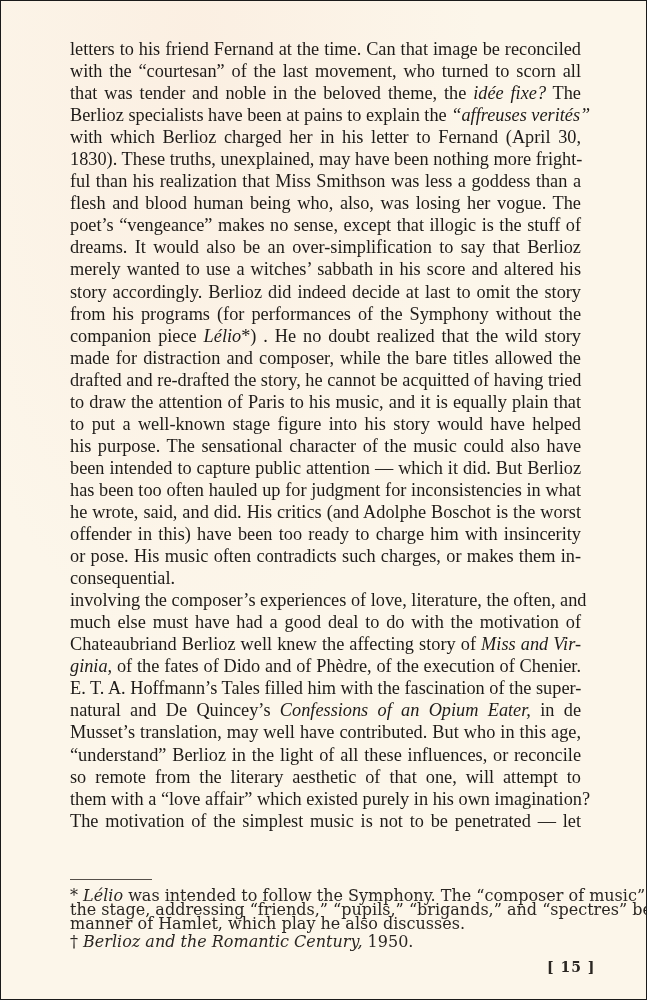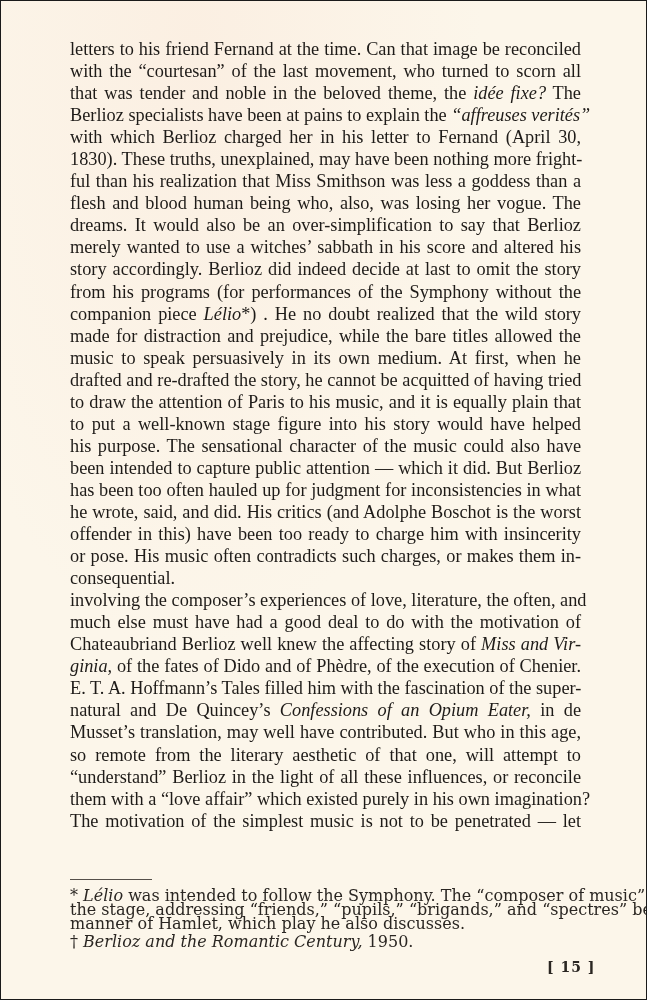--- a/index.html
+++ b/index.html
@@ -93,46 +93,46 @@
 <div class="page">
   <div class="body-text" id="body-text">
       <span class="line"><span>letters to his friend Fernand at the time. Can that image be reconciled</span></span>
       <span class="line"><span>with the “courtesan” of the last movement, who turned to scorn all</span></span>
       <span class="line"><span>that was tender and noble in the beloved theme, the </span><i>idée fixe?</i><span> The</span></span>
       <span class="line"><span>Berlioz specialists have been at pains to explain the </span><i>“affreuses verités”</i></span>
       <span class="line"><span>with which Berlioz charged her in his letter to Fernand (April 30,</span></span>
       <span class="line"><span>1830). These truths, unexplained, may have been nothing more fright-</span></span>
       <span class="line"><span>ful than his realization that Miss Smithson was less a goddess than a</span></span>
       <span class="line"><span>flesh and blood human being who, also, was losing her vogue. The</span></span>
+      <span class="line"><span>poet’s “vengeance” makes no sense, except that illogic is the stuff of</span></span>
       <span class="line"><span>dreams. It would also be an over-simplification to say that Berlioz</span></span>
       <span class="line"><span>merely wanted to use a witches’ sabbath in his score and altered his</span></span>
       <span class="line"><span>story accordingly. Berlioz did indeed decide at last to omit the story</span></span>
       <span class="line"><span>from his programs (for performances of the Symphony without the</span></span>
       <span class="line"><span>companion piece </span><i>Lélio</i><span>*) . He no doubt realized that the wild story</span></span>
-      <span class="line"><span>made for distraction and prejudice, while the bare titles allowed the</span></span>
-      <span class="line"><span>music to speak persuasively in its own medium. At first, when he</span></span>
+      <span class="line"><span>made for distraction and composer, while the bare titles allowed the</span></span>
       <span class="line"><span>drafted and re-drafted the story, he cannot be acquitted of having tried</span></span>
       <span class="line"><span>to draw the attention of Paris to his music, and it is equally plain that</span></span>
       <span class="line"><span>to put a well-known stage figure into his story would have helped</span></span>
       <span class="line"><span>his purpose. The sensational character of the music could also have</span></span>
       <span class="line"><span>been intended to capture public attention — which it did. But Berlioz</span></span>
       <span class="line"><span>has been too often hauled up for judgment for inconsistencies in what</span></span>
       <span class="line"><span>he wrote, said, and did. His critics (and Adolphe Boschot is the worst</span></span>
       <span class="line"><span>offender in this) have been too ready to charge him with insincerity</span></span>
       <span class="line"><span>or pose. His music often contradicts such charges, or makes them in-</span></span>
       <span class="line last"><span>consequential.</span></span>
       <span class="line"><span>involving the composer’s experiences of love, literature, the often, and</span></span>
       <span class="line"><span>much else must have had a good deal to do with the motivation of</span></span>
       <span class="line"><span>Chateaubriand Berlioz well knew the affecting story of </span><i>Miss and Vir-</i></span>
       <span class="line"><i>ginia,</i><span> of the fates of Dido and of Phèdre, of the execution of Chenier.</span></span>
       <span class="line"><span>E. T. A. Hoffmann’s Tales filled him with the fascination of the super-</span></span>
       <span class="line"><span>natural and De Quincey’s </span><i>Confessions of an Opium Eater,</i><span> in de</span></span>
       <span class="line"><span>Musset’s translation, may well have contributed. But who in this age,</span></span>
+      <span class="line"><span>“understand” Berlioz in the light of all these influences, or reconcile</span></span>
       <span class="line"><span>so remote from the literary aesthetic of that one, will attempt to</span></span>
-      <span class="line"><span>“understand” Berlioz in the light of all these influences, or reconcile</span></span>
       <span class="line"><span>them with a “love affair” which existed purely in his own imagination?</span></span>
       <span class="line"><span>The motivation of the simplest music is not to be penetrated — let</span></span>
     </div>
 
   <div class="footnotes" id="footnotes">
     <div class="fn-rule"></div>
   <div>
         <span class="fn-line"><span>* </span><i>Lélio</i><span> was intended to follow the Symphony. The “composer of music” speaks, in front of</span></span>
         <span class="fn-line"><span>the stage, addressing “friends,” “pupils,” “brigands,” and “spectres” behind it. He has</span></span>
         <span class="fn-line last"><span>manner of Hamlet, which play he also discusses.</span></span>

